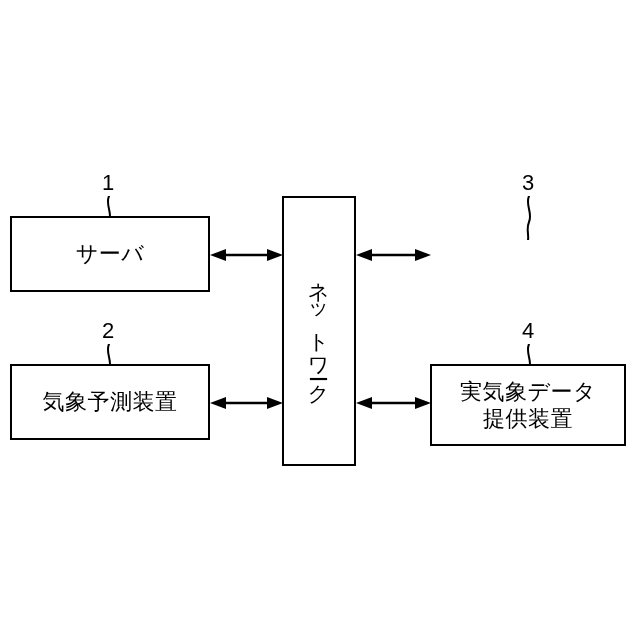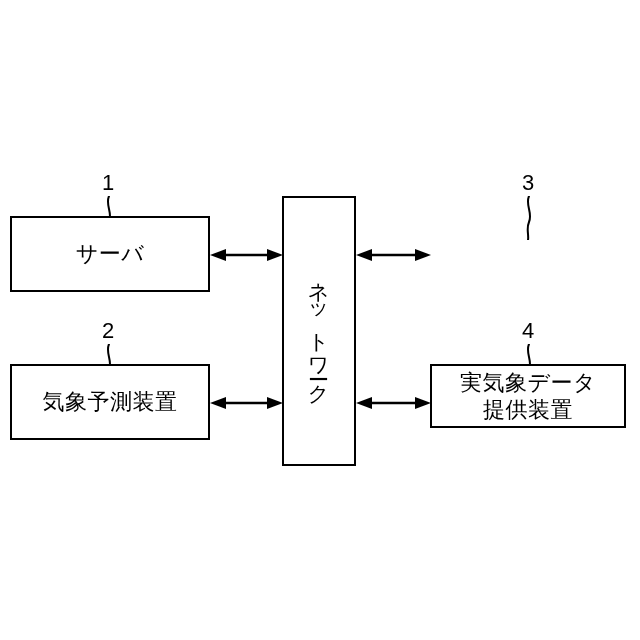--- a/index.html
+++ b/index.html
@@ -30,21 +30,21 @@
     font-size: 22px;
     line-height: 1.25;
     color: #000000;
     letter-spacing: 0.5px;
     white-space: pre-line;
   }
   
   #box-server   { left: 10px;  top: 216px; width: 200px; height: 76px; }
   #box-terminal { left: 10px;  top: 364px; width: 200px; height: 76px; }
   #box-forecast { left: 430px; top: 216px; width: 196px; height: 76px; }
-  #box-provider { left: 430px; top: 364px; width: 196px; height: 64px; }
+  #box-provider { left: 430px; top: 364px; width: 196px; height: 82px; }
   #box-network  { left: 282px; top: 196px; width: 74px;  height: 270px; }
 
   .vertical-label {
     writing-mode: vertical-rl;
     text-orientation: upright;
     font-size: 21px;
     line-height: 1.2;
     letter-spacing: 1px;
     color: #000000;
   }

